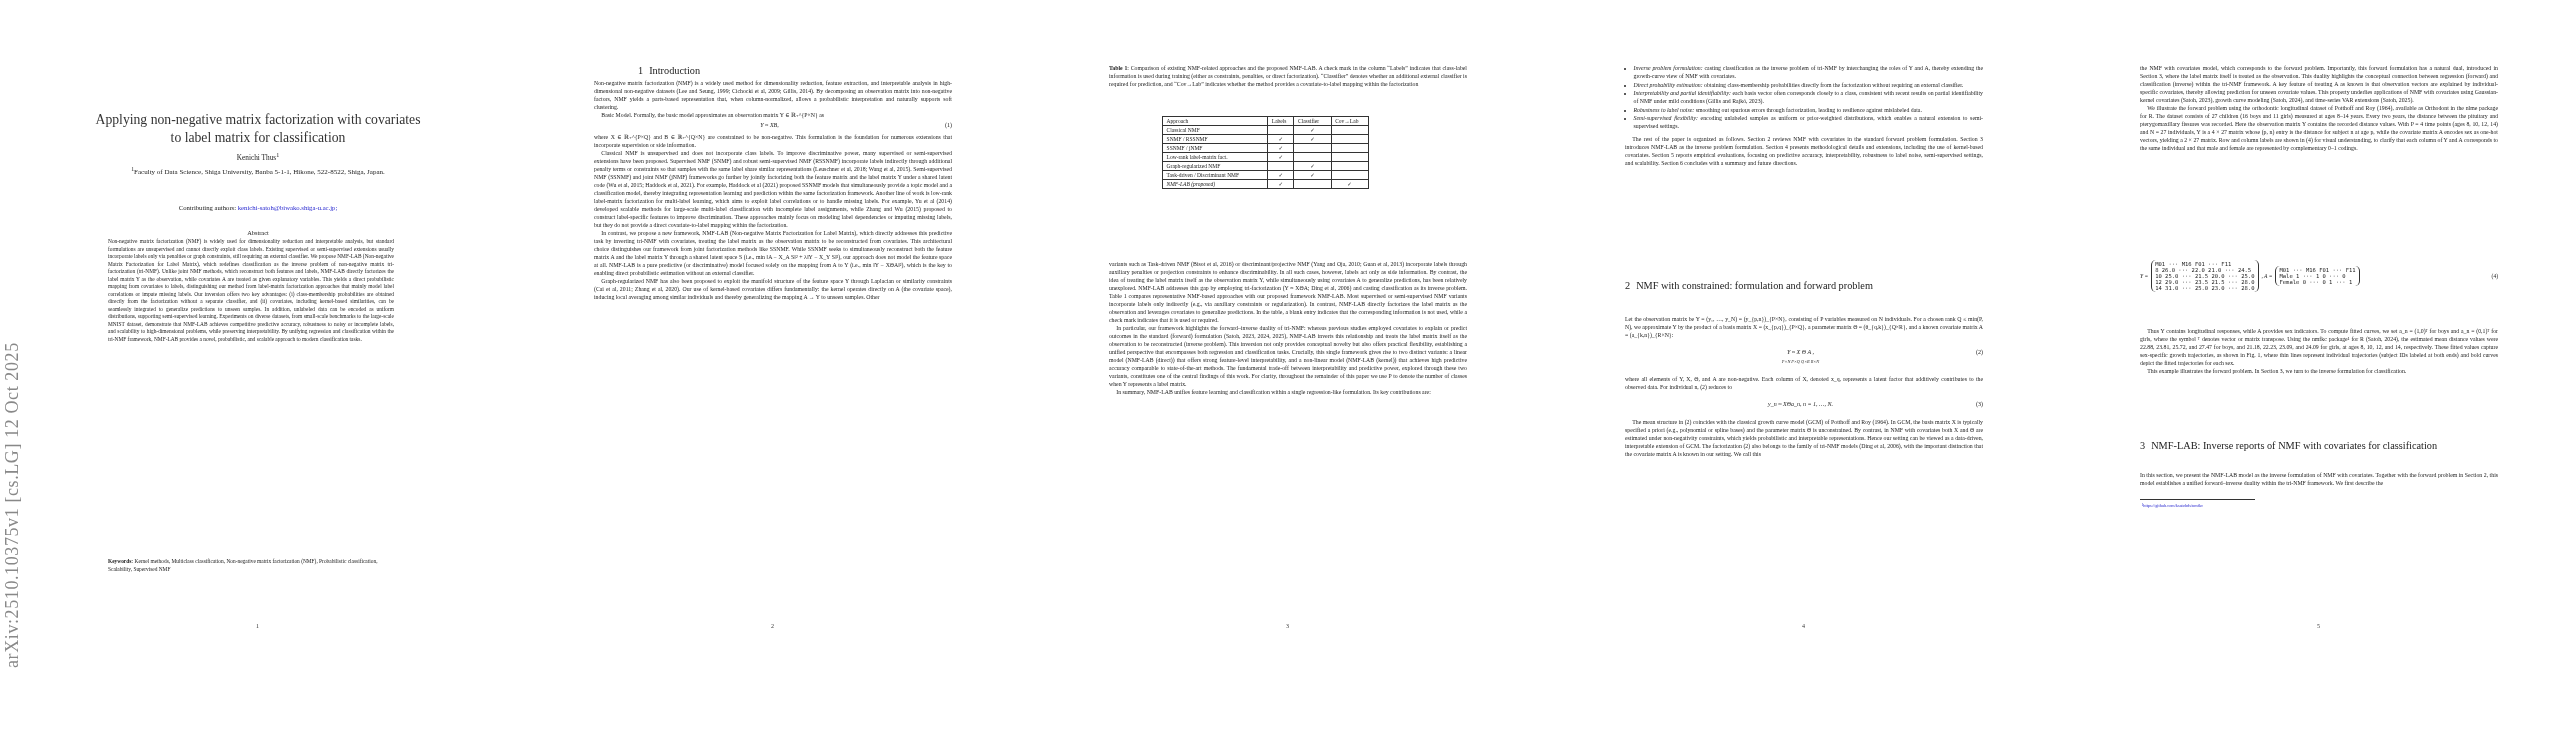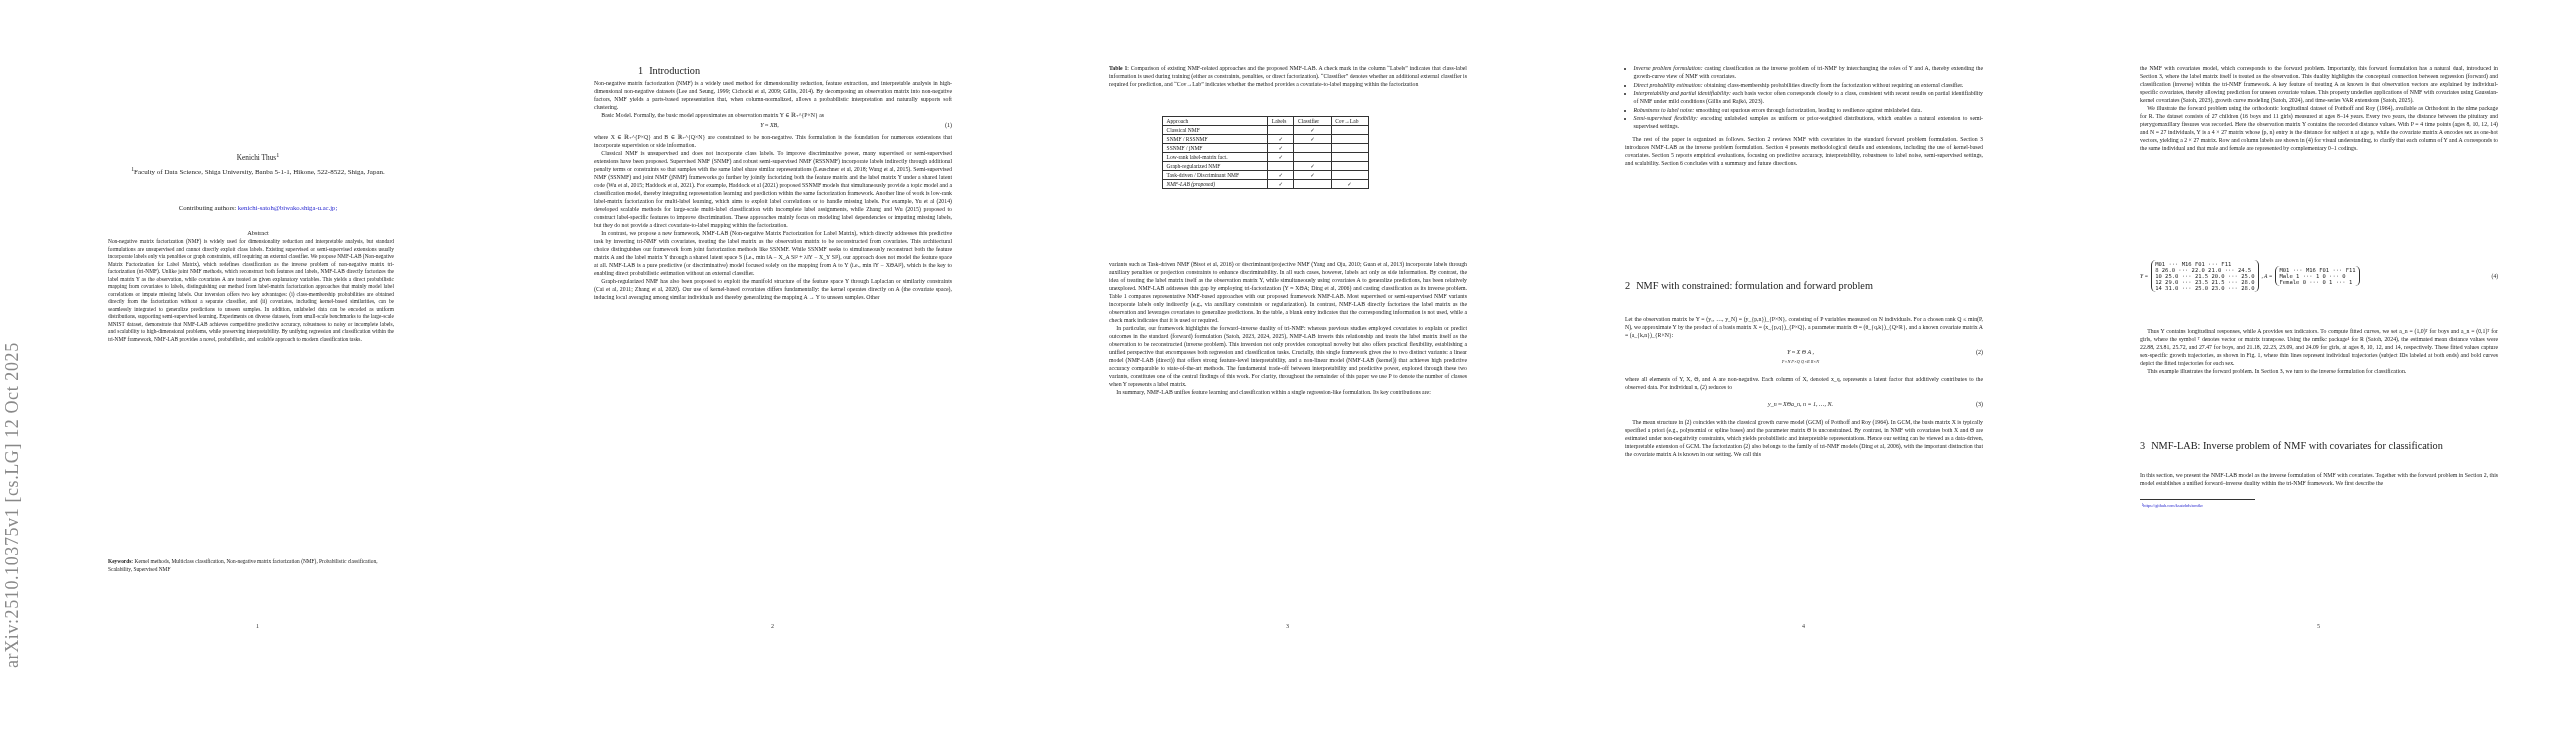--- a/index.html
+++ b/index.html
@@ -58,20 +58,21 @@
   .p5 .col3 { position:absolute; left:79px; top:471px; width:358px; }
   .footrule { position:absolute; left:79px; top:499px; width:115px; border-top:0.6px solid #333; }
   .footnote { position:absolute; left:81px; top:503px; font-size:4.3px; }
   i { font-style:italic; }
 </style>
 </head>
 <body>
 
 <div class="page p1">
   <div class="arxiv-stamp">arXiv:2510.10375v1  [cs.LG]  12 Oct 2025</div>
+  <div class="title">Applying non-negative matrix factorization with covariates to label matrix for classification</div>
   <div class="author"><span>Kenichi Thus</span><sup>1</sup></div>
   <div class="affil"><sup>1</sup><span>Faculty of Data Science, Shiga University, Banba 5-1-1, Hikone, 522-8522, Shiga, Japan.</span></div>
   <div class="contrib">
     <span>Contributing authors:</span>
     <a class="link">kenichi-satoh@biwako.shiga-u.ac.jp;</a>
   </div>
   <div class="abs-head">Abstract</div>
   <div class="abs-body">Non-negative matrix factorization (NMF) is widely used for dimensionality reduction and interpretable analysis, but standard formulations are unsupervised and cannot directly exploit class labels. Existing supervised or semi-supervised extensions usually incorporate labels only via penalties or graph constraints, still requiring an external classifier. We propose NMF-LAB (Non-negative Matrix Factorization for Label Matrix), which redefines classification as the inverse problem of non-negative matrix tri-factorization (tri-NMF). Unlike joint NMF methods, which reconstruct both features and labels, NMF-LAB directly factorizes the label matrix Y as the observation, while covariates A are treated as given explanatory variables. This yields a direct probabilistic mapping from covariates to labels, distinguishing our method from label-matrix factorization approaches that mainly model label correlations or impute missing labels. Our inversion offers two key advantages: (i) class-membership probabilities are obtained directly from the factorization without a separate classifier, and (ii) covariates, including kernel-based similarities, can be seamlessly integrated to generalize predictions to unseen samples. In addition, unlabeled data can be encoded as uniform distributions, supporting semi-supervised learning. Experiments on diverse datasets, from small-scale benchmarks to the large-scale MNIST dataset, demonstrate that NMF-LAB achieves competitive predictive accuracy, robustness to noisy or incomplete labels, and scalability to high-dimensional problems, while preserving interpretability. By unifying regression and classification within the tri-NMF framework, NMF-LAB provides a novel, probabilistic, and scalable approach to modern classification tasks.</div>
   <div class="kw"><b>Keywords:</b> <span>Kernel methods, Multiclass classification, Non-negative matrix factorization (NMF), Probabilistic classification, Scalability, Supervised NMF</span></div>
   <div class="pagenum">1</div>
@@ -205,21 +206,21 @@
         <div>Male   1 ··· 1  0 ··· 0</div>
         <div>Female 0 ··· 0  1 ··· 1</div>
       </div>
       <span style="margin-left:auto;font-family:'Liberation Serif',serif">(4)</span>
     </div>
   </div>
   <div class="col2 txt">
     <p>Thus Y contains longitudinal responses, while A provides sex indicators. To compute fitted curves, we set a_n = (1,0)ᵀ for boys and a_n = (0,1)ᵀ for girls, where the symbol ᵀ denotes vector or matrix transpose. Using the nmfkc package¹ for R (Satoh, 2024), the estimated mean distance values were 22.88, 23.81, 25.72, and 27.47 for boys, and 21.18, 22.23, 23.09, and 24.09 for girls, at ages 8, 10, 12, and 14, respectively. These fitted values capture sex-specific growth trajectories, as shown in Fig. 1, where thin lines represent individual trajectories (subject IDs labeled at both ends) and bold curves depict the fitted trajectories for each sex.</p>
     <p>This example illustrates the forward problem. In Section 3, we turn to the inverse formulation for classification.</p>
   </div>
-  <h2 class="sec sec3"><span class="num">3</span><span>NMF-LAB: Inverse problem of NMF with covariates for classification</span></h2>
+  <h2 class="sec sec3"><span class="num">3</span><span>NMF-LAB: Inverse reports of NMF with covariates for classification</span></h2>
   <div class="col3 txt">
     <p class="noind">In this section, we present the NMF-LAB model as the inverse formulation of NMF with covariates. Together with the forward problem in Section 2, this model establishes a unified forward–inverse duality within the tri-NMF framework. We first describe the</p>
   </div>
   <div class="footrule"></div>
   <a class="footnote link">¹https://github.com/ksatohds/nmfkc</a>
   <div class="pagenum">5</div>
 </div>
 
 
 </body></html>

